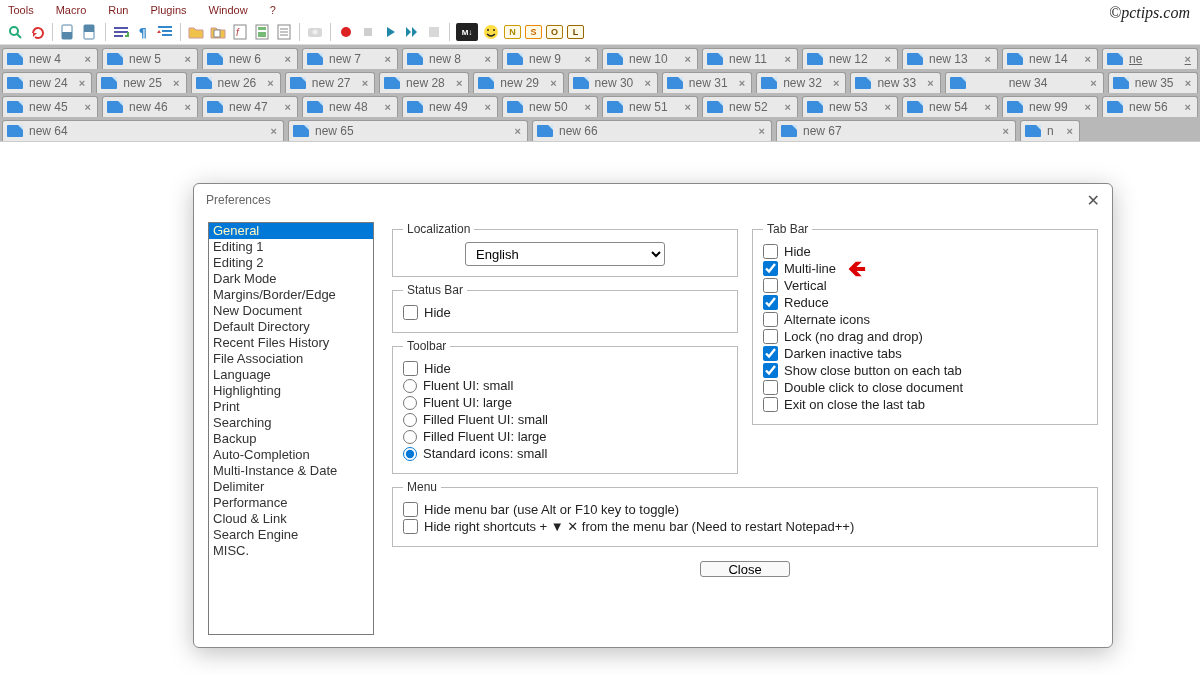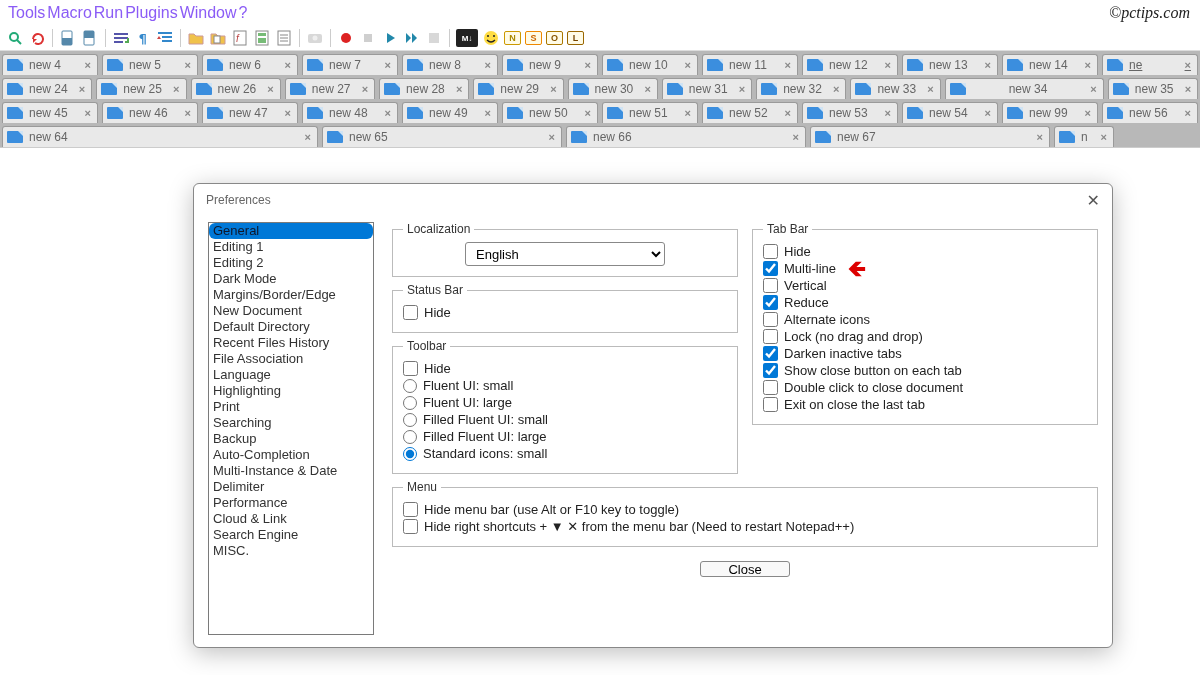--- a/index.html
+++ b/index.html
@@ -1,38 +1,38 @@
 <!DOCTYPE html>
 <html><head>
 <meta charset="utf-8">
 <style>
 * { box-sizing: border-box; margin: 0; padding: 0; font-family: "Segoe UI", Tahoma, sans-serif; }
 body { background: #fff; font-size: 12px; color: #333; width: 1200px; height: 675px; overflow: hidden; position: relative; }
-.menubar { display: flex; gap: 2px; padding: 4px 8px; background: #fff; color: #8b5cf6; font-size: 16px; }
+.menubar { display: flex; gap: 22px; padding: 4px 8px; background: #fff; color: #7f1d1d; font-size: 11px; }
 .menubar span { cursor: default; }
 .toolbar { display: flex; gap: 4px; padding: 3px 6px; background: #fff; border-bottom: 1px solid #ddd; align-items: center; }
 .tb { width: 18px; height: 18px; display: flex; align-items: center; justify-content: center; border-radius: 2px; font-size: 11px; }
 .tb svg { display: block; }
 .sep { width: 1px; height: 18px; background: #ccc; margin: 0 2px; }
 .tb.badge { border: 1px solid; width: 17px; height: 14px; font-size: 9px; font-weight: bold; border-radius: 2px; background: #fffbe6; }
 .tabs { background: #b8b8b8; }
 .tabrow { display: flex; flex-wrap: nowrap; overflow: hidden; }
 .tab { display: flex; align-items: center; gap: 6px; background: #e9e9e9; border: 1px solid #9a9a9a; border-bottom: none; border-radius: 3px 3px 0 0; margin: 3px 2px 0 2px; padding: 2px 6px 2px 4px; height: 21px; color: #666; font-size: 12px; white-space: nowrap; }
 .tab .ficon { width: 16px; height: 12px; background: #3b8ede; border-radius: 1px; position: relative; flex-shrink: 0; }
 .tab .ficon::after { content: ""; position: absolute; right: 0; top: 0; width: 0; height: 0; border-top: 5px solid #cfe3f4; border-left: 5px solid transparent; }
 .tab .close { color: #888; font-weight: bold; margin-left: auto; font-size: 11px; flex-shrink: 0; }
 .editor { background: #fff; height: 500px; border-top: 1px solid #ccc; }
 .watermark { position: absolute; top: 4px; right: 10px; font-size: 16px; font-style: italic; color: #222; font-family: Georgia, serif; }
 .modal { position: absolute; left: 193px; top: 183px; width: 920px; height: 465px; background: #fff; border: 1px solid #888; border-radius: 6px; box-shadow: 0 5px 25px rgba(0,0,0,.25); }
 .modal-titlebar { display: flex; align-items: center; height: 32px; padding: 0 12px; color: #666; }
 .modal-titlebar .mclose { margin-left: auto; font-size: 16px; color: #555; cursor: pointer; }
 .modal-body { display: flex; gap: 18px; padding: 6px 14px 12px 14px; height: calc(100% - 32px); }
 .catlist { width: 166px; height: 100%; border: 1px solid #7a7a7a; background: #fff; overflow-y: auto; }
 .catlist div { padding: 0 4px; font-size: 13px; line-height: 16px; cursor: default; }
-.catlist .sel { background: #0078d7; color: #0f172a; border-radius: 6px; }
+.catlist .sel { background: #0078d7; color: #fef9c3; }
 .forms { flex: 1; display: flex; flex-direction: column; gap: 6px; }
 .cols { display: flex; gap: 14px; }
 .col { flex: 1; display: flex; flex-direction: column; gap: 6px; }
 fieldset { border: 1px solid #bbb; padding: 6px 10px 10px 10px; }
 legend { padding: 0 4px; color: #333; font-size: 12px; }
 .row { display: flex; align-items: center; gap: 6px; margin: 2px 0; font-size: 13px; color: #222; }
 input[type=checkbox] { width: 15px; height: 15px; accent-color: #0078d7; }
 input[type=radio] { width: 14px; height: 14px; accent-color: #0078d7; }
 select { width: 200px; height: 24px; border: 1px solid #888; border-radius: 3px; background: #fff; padding: 0 6px; font-size: 13px; margin: 0 auto; display: block; }
 .arrow { color: #d00; font-size: 22px; margin-left: 6px; line-height: 0; font-weight: bold; }
@@ -361,21 +361,21 @@
         <span>new 99</span>
         <span class="close">×</span>
       </div>
       <div class="tab" style="flex: 1 1 0%;">
         <span class="ficon"></span>
         <span>new 56</span>
         <span class="close">×</span>
       </div>
     </div>
   <div class="tabrow" id="r3">
-      <div class="tab" style="width: 316px;">
+      <div class="tab" style="width: 282px;">
         <span class="ficon"></span>
         <span>new 64</span>
         <span class="close">×</span>
       </div>
       <div class="tab" style="width: 240px;">
         <span class="ficon"></span>
         <span>new 65</span>
         <span class="close">×</span>
       </div>
       <div class="tab" style="width: 240px;">

